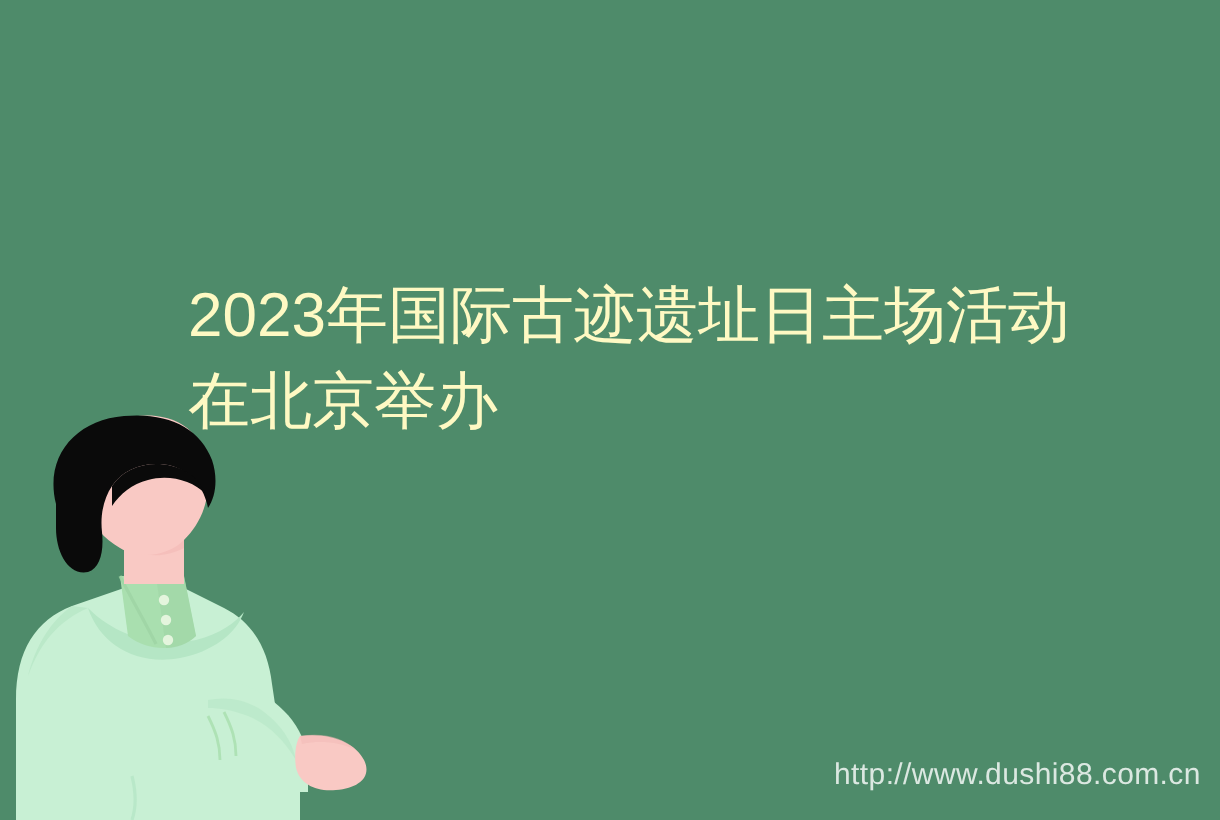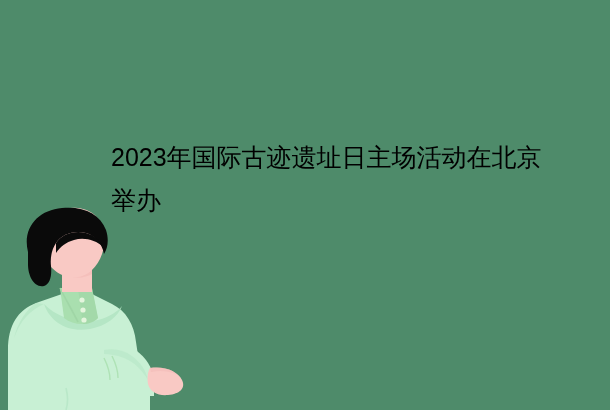--- a/index.html
+++ b/index.html
@@ -11,25 +11,25 @@
     position: relative;
     width: 610px;
     height: 410px;
     overflow: hidden;
     background: #4e8b6a;
     font-family: "Liberation Sans", "DejaVu Sans", sans-serif;
   }
   
   #headline {
     position: absolute;
-    left: 111px;
+    left: 94px;
     top: 136px;
     width: 448px;
-    color: #000000;
-    font-size: 25px;
+    color: #fef9c3;
+    font-size: 31px;
     line-height: 43px;
     font-weight: 400;
     letter-spacing: 0px;
     white-space: pre-wrap;
     text-rendering: optimizeLegibility;
   }
   
   #watermark {
     position: absolute;
     left: 417px;
@@ -125,14 +125,15 @@
 
       <g>
         <path d="M8 196 L8 210 L150 210 L150 196 Z" fill="#c8f0d4"></path>
         <path d="M66 188 C68 196 68 204 66 210" stroke="#b5e6c5" stroke-width="1.6" fill="none" opacity="0.8"></path>
       </g>
     </svg>
   </div>
 
   <div id="headline">2023年国际古迹遗址日主场活动在北京举办</div>
 
+  <div id="watermark">http://www.dushi88.com.cn</div>
 
 </div>
 
 </body></html>

